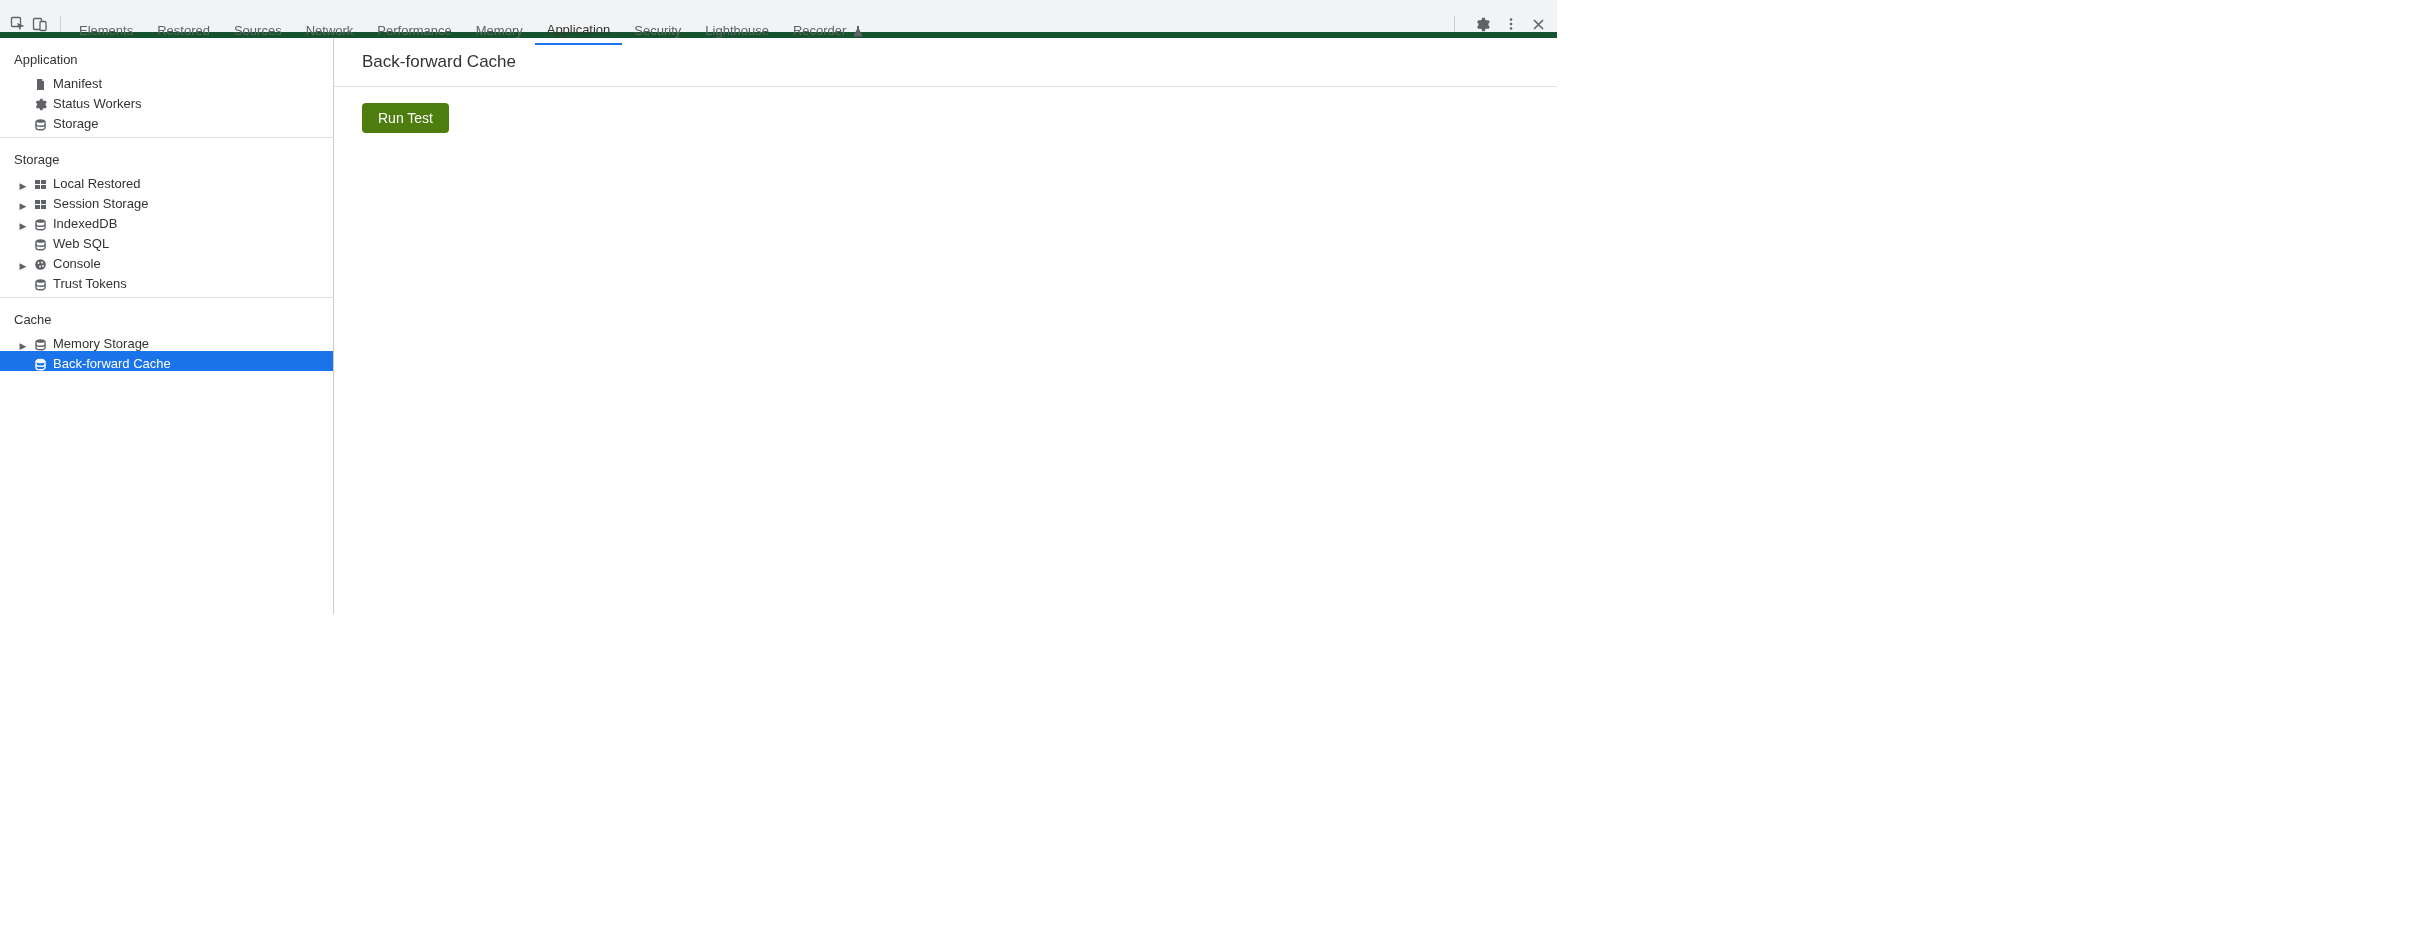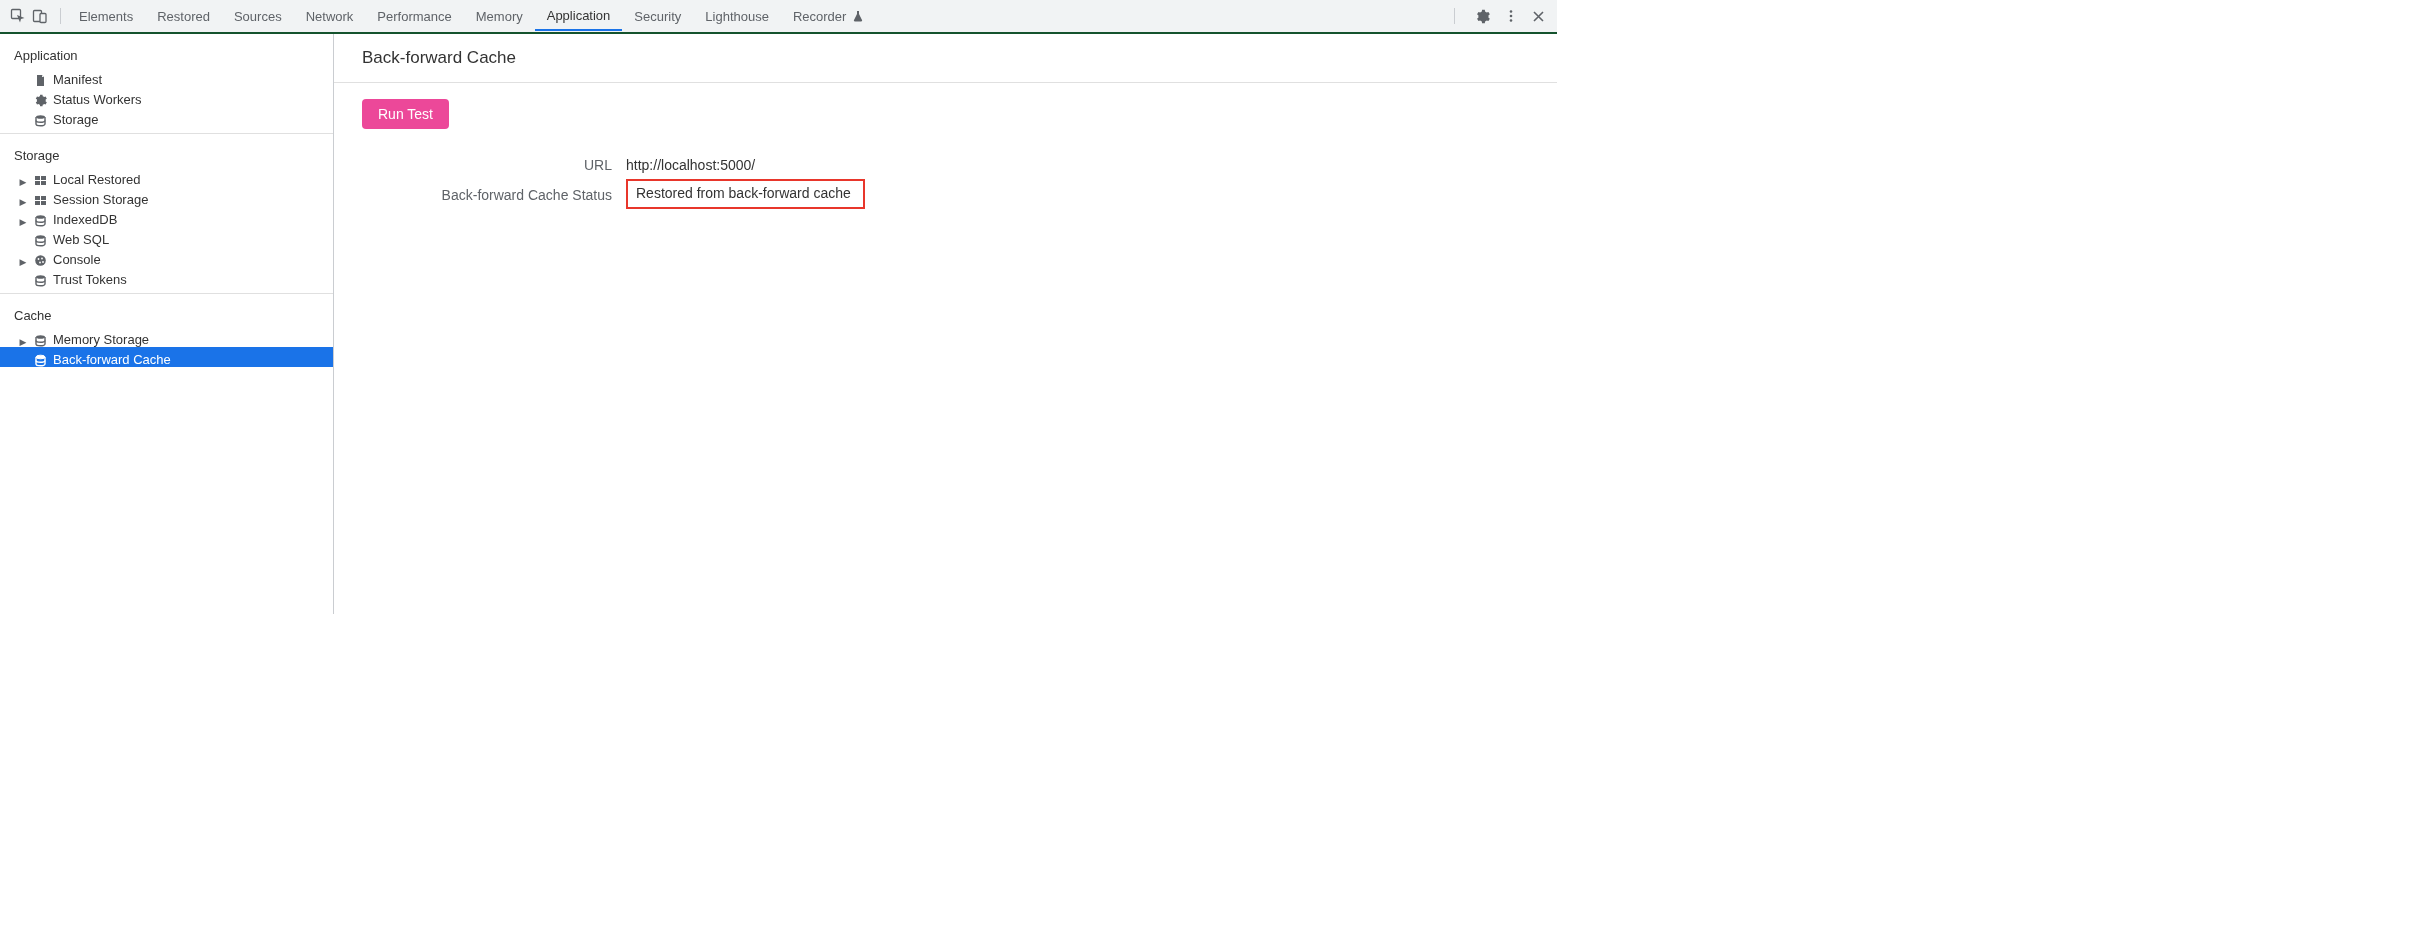--- a/index.html
+++ b/index.html
@@ -9,24 +9,24 @@
       color: #333;
       background: #fff;
       width: 1557px;
       height: 614px;
       overflow: hidden;
     }
 
     
     .tabbar {
       display: flex;
-      align-items: center;
+      align-items: flex-start;
       height: 29px;
       background: #f1f3f4;
-      border-bottom: 2px solid #14532d;
+      border-bottom: 6px solid #14532d;
       padding: 16px 4px;
     }
     .tabbar .left-tools {
       display: flex;
       align-items: center;
       gap: 6px;
       padding: 0 6px;
     }
     .tabbar .divider {
       width: 1px;
@@ -115,21 +115,21 @@
       border-bottom: 1px solid #e0e0e0;
     }
     .content-title {
       font-size: 17px;
       color: #333;
     }
     .content-body {
       padding: 16px 28px;
     }
     .run-btn {
-      background: #ec4899;
+      background: #4d7c0f;
       color: #fff;
       border: none;
       border-radius: 4px;
       padding: 7px 16px;
       font-size: 14px;
       font-weight: 500;
       cursor: pointer;
     }
     .kv {
       display: grid;
@@ -378,27 +378,16 @@
 
   </div>
 
   <div class="content">
     <div class="content-header">
       <div class="content-title">Back-forward Cache</div>
     </div>
     <div class="content-body">
       <button class="run-btn">Run Test</button>
 
-      <div class="kv">
-        <div class="k">URL</div>
-        <div class="v">http://localhost:5000/</div>
-
-        <div class="k up">Back-forward Cache Status</div>
-        <div>
-          <span class="highlight-box">
-            <span class="v" style="padding:0">Restored from back-forward cache</span>
-          </span>
-        </div>
-      </div>
     </div>
   </div>
 
 </div>
 
 </body></html>

